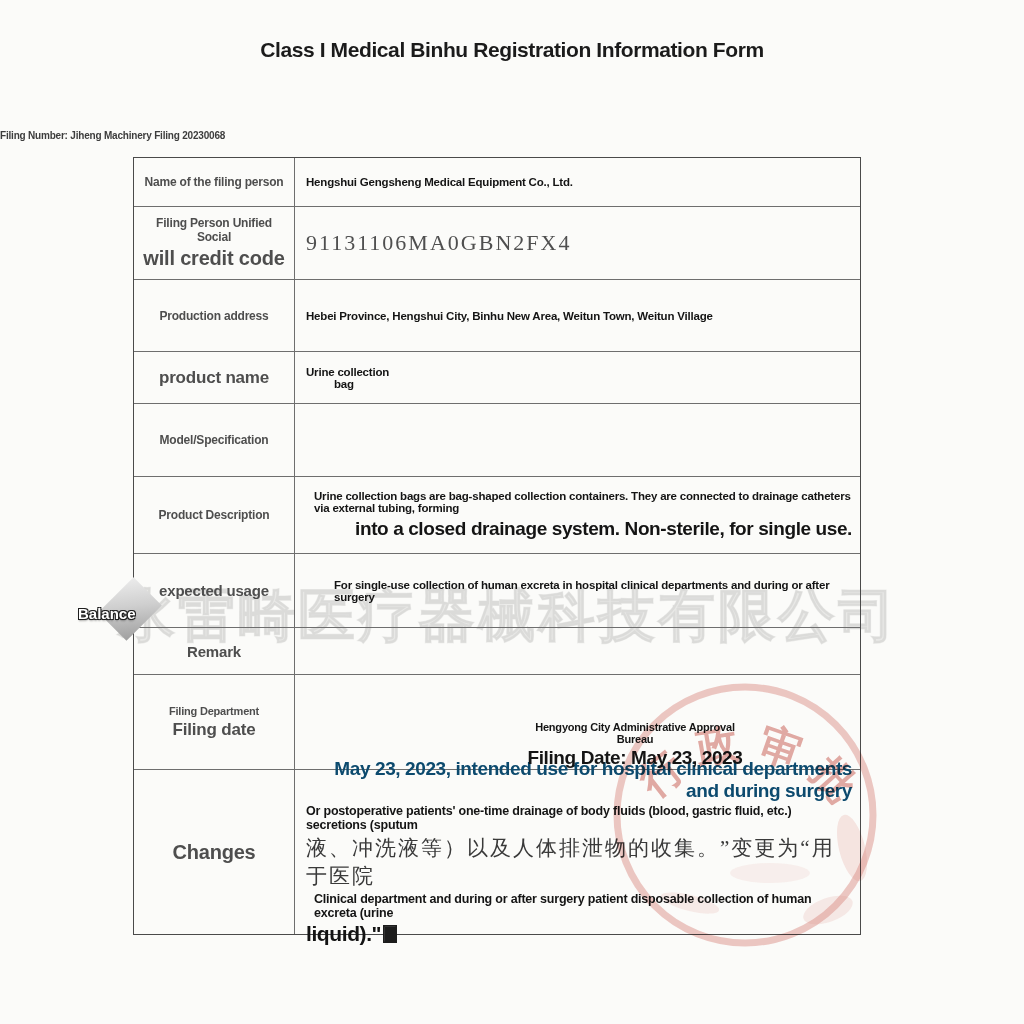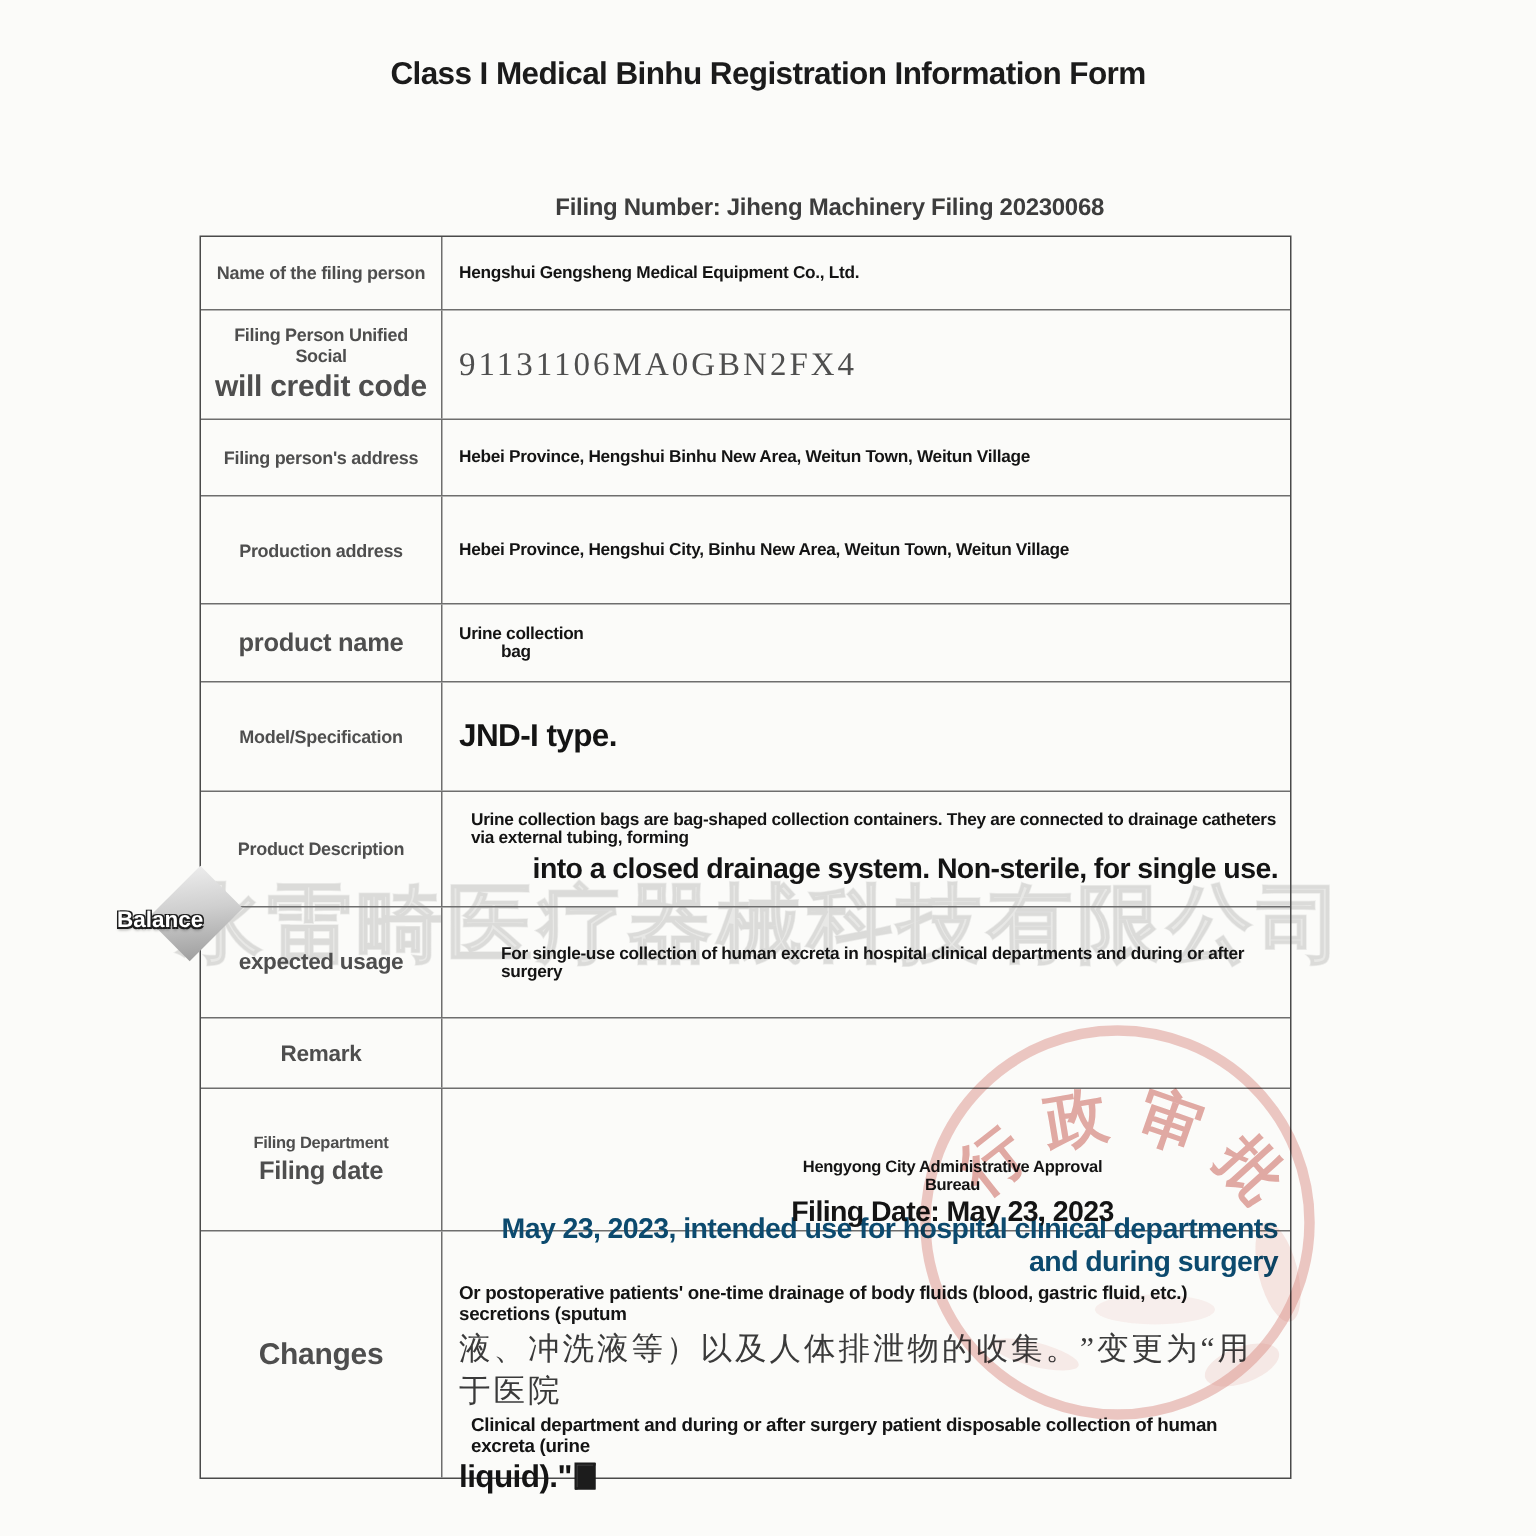--- a/index.html
+++ b/index.html
@@ -11,21 +11,21 @@
   }
 
   
   .doc-title {
     position:absolute; top:38px; left:0; width:100%;
     text-align:center; font-size:21px; font-weight:700;
     letter-spacing:-0.4px; color:#1b1b1b;
   }
   .filing-number {
     position:absolute; top:130px; left:0; width:736px;
-    text-align:right; font-size:16px; font-weight:700;
+    text-align:left; font-size:10px; font-weight:700;
     letter-spacing:-0.2px; color:#3d3d3d;
   }
 
   
   .watermark {
     position:absolute; top:578px; left:118px; width:850px;
     font-size:57px; font-weight:700; white-space:nowrap;
     letter-spacing:3px; color:rgba(110,110,110,0.13);
     -webkit-text-stroke:1px rgba(110,110,110,0.10);
     z-index:1; pointer-events:none;
@@ -123,47 +123,38 @@
     <div class="row r2">
       <div class="lbl">
         <span class="lbl-sm">Filing Person Unified Social</span>
         <span class="lbl-xl stack2">will credit code</span>
       </div>
       <div class="val">
         <span class="credit-code">91131106MA0GBN2FX4</span>
       </div>
     </div>
 
-    <div class="row r3">
-      <div class="lbl lbl-sm">Filing person's address</div>
-      <div class="val">
-        <span class="v-sm">Hebei Province, Hengshui Binhu New Area, Weitun Town, Weitun Village</span>
-      </div>
-    </div>
 
     <div class="row r4">
       <div class="lbl lbl-sm">Production address</div>
       <div class="val">
         <span class="v-sm">Hebei Province, Hengshui City, Binhu New Area, Weitun Town, Weitun Village</span>
       </div>
     </div>
 
     <div class="row r5">
       <div class="lbl lbl-lg">product name</div>
       <div class="val">
         <span class="v-sm">Urine collection</span>
         <span class="v-sm indent1">bag</span>
       </div>
     </div>
 
     <div class="row r6">
       <div class="lbl lbl-sm">Model/Specification</div>
-      <div class="val">
-        <span class="v-xl">JND-I type.</span>
-      </div>
     </div>
 
     <div class="row r7">
       <div class="lbl lbl-sm">Product Description</div>
       <div class="val">
         <span class="v-sm indent2">Urine collection bags are bag-shaped collection containers. They are connected to drainage catheters via external tubing, forming</span>
         <span class="v-lg gap4">into a closed drainage system. Non-sterile, for single use.</span>
       </div>
     </div>
 

